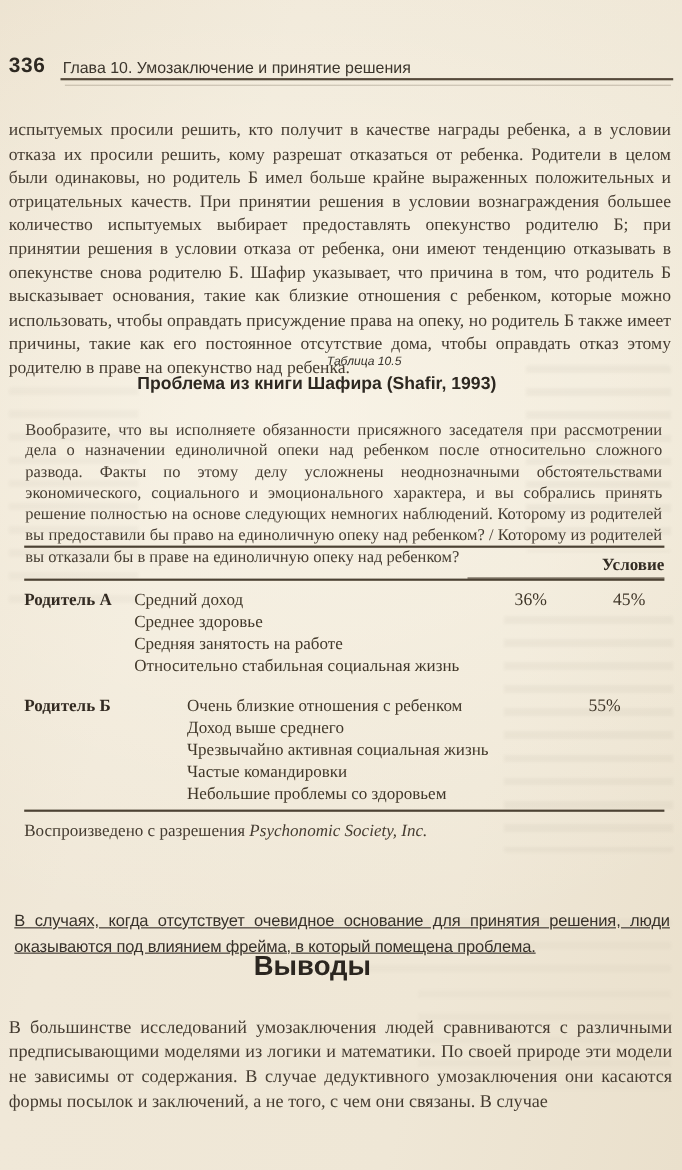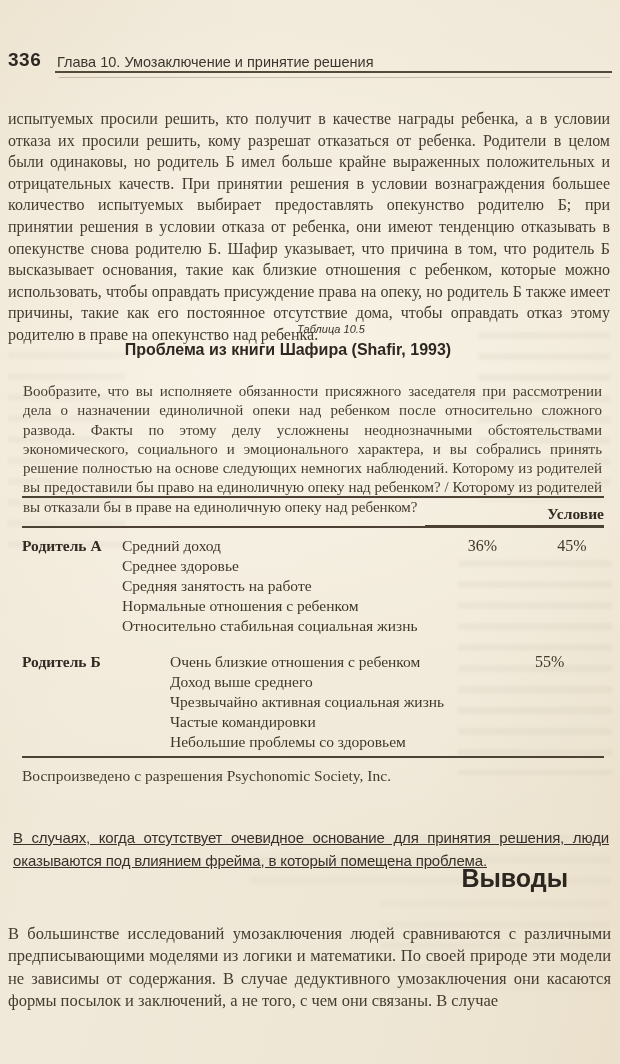--- a/index.html
+++ b/index.html
@@ -37,25 +37,25 @@
   .cond{margin-left:403px;width:179px;text-align:right;font-weight:bold;font-size:15.5px;line-height:19px;padding-bottom:2px;border-bottom:1.5px solid #4c4234;color:#332c23;}
   .colheads{display:grid;grid-template-columns:100px 1fr 115px 64px;padding:5px 0 5px 0;font-weight:bold;color:#332c23;}
   .colheads .c{text-align:center;font-size:15.5px;}
   .trow{display:grid;grid-template-columns:100px 1fr 115px 64px;line-height:20px;}
   .trow.rowA{padding-top:8px;}
   .trow.rowB{padding-top:16px;gap:48px;}
   .tlabel{font-weight:bold;color:#332b22;}
   .tattrs div{white-space:nowrap;}
   .pct{text-align:center;font-size:16px;}
   .srcline{margin-top:9px;font-size:15.5px;color:#453c31;}
-  .srcline .it{}
+  .srcline .it{font-style:italic;}
   
   .note{position:absolute;top:812px;left:13px;width:596px;font-family:"Liberation Sans",sans-serif;font-size:15px;line-height:22.5px;color:#37312a;letter-spacing:-.15px;text-align:justify;text-decoration:underline;}
   
-  .sechead{position:absolute;top:864px;left:0;width:568px;text-align:right;font-family:"Liberation Sans",sans-serif;font-weight:bold;font-size:25px;color:#2b2620;}
+  .sechead{position:absolute;top:864px;left:0;width:568px;text-align:center;font-family:"Liberation Sans",sans-serif;font-weight:bold;font-size:25px;color:#2b2620;}
   .p2{position:absolute;top:906px;left:8px;width:603px;font-size:16.5px;line-height:22.6px;text-align:justify;}
 </style>
 </head>
 <body>
 
 <div class="page">
 
   <div class="bleed" style="left:478px;top:332px;width:132px;height:170px;"></div>
   <div class="bleed" style="left:8px;top:352px;width:118px;height:210px;opacity:.07;"></div>
   <div class="bleed" style="left:458px;top:560px;width:154px;height:215px;"></div>
@@ -78,21 +78,20 @@
       <div class="cond">Условие</div>
     </div>
     <div class="rule"></div>
 
     <div class="trow rowA">
       <div class="tlabel">Родитель А</div>
       <div class="tattrs">
         <div>Средний доход</div>
         <div>Среднее здоровье</div>
         <div>Средняя занятость на работе</div>
-        <div>Нормальные отношения с ребенком</div>
         <div>Относительно стабильная социальная жизнь</div>
       </div>
       <div class="pct">36%</div>
       <div class="pct">45%</div>
     </div>
 
     <div class="trow rowB">
       <div class="tlabel">Родитель Б</div>
       <div class="tattrs">
         <div>Очень близкие отношения с ребенком</div>

